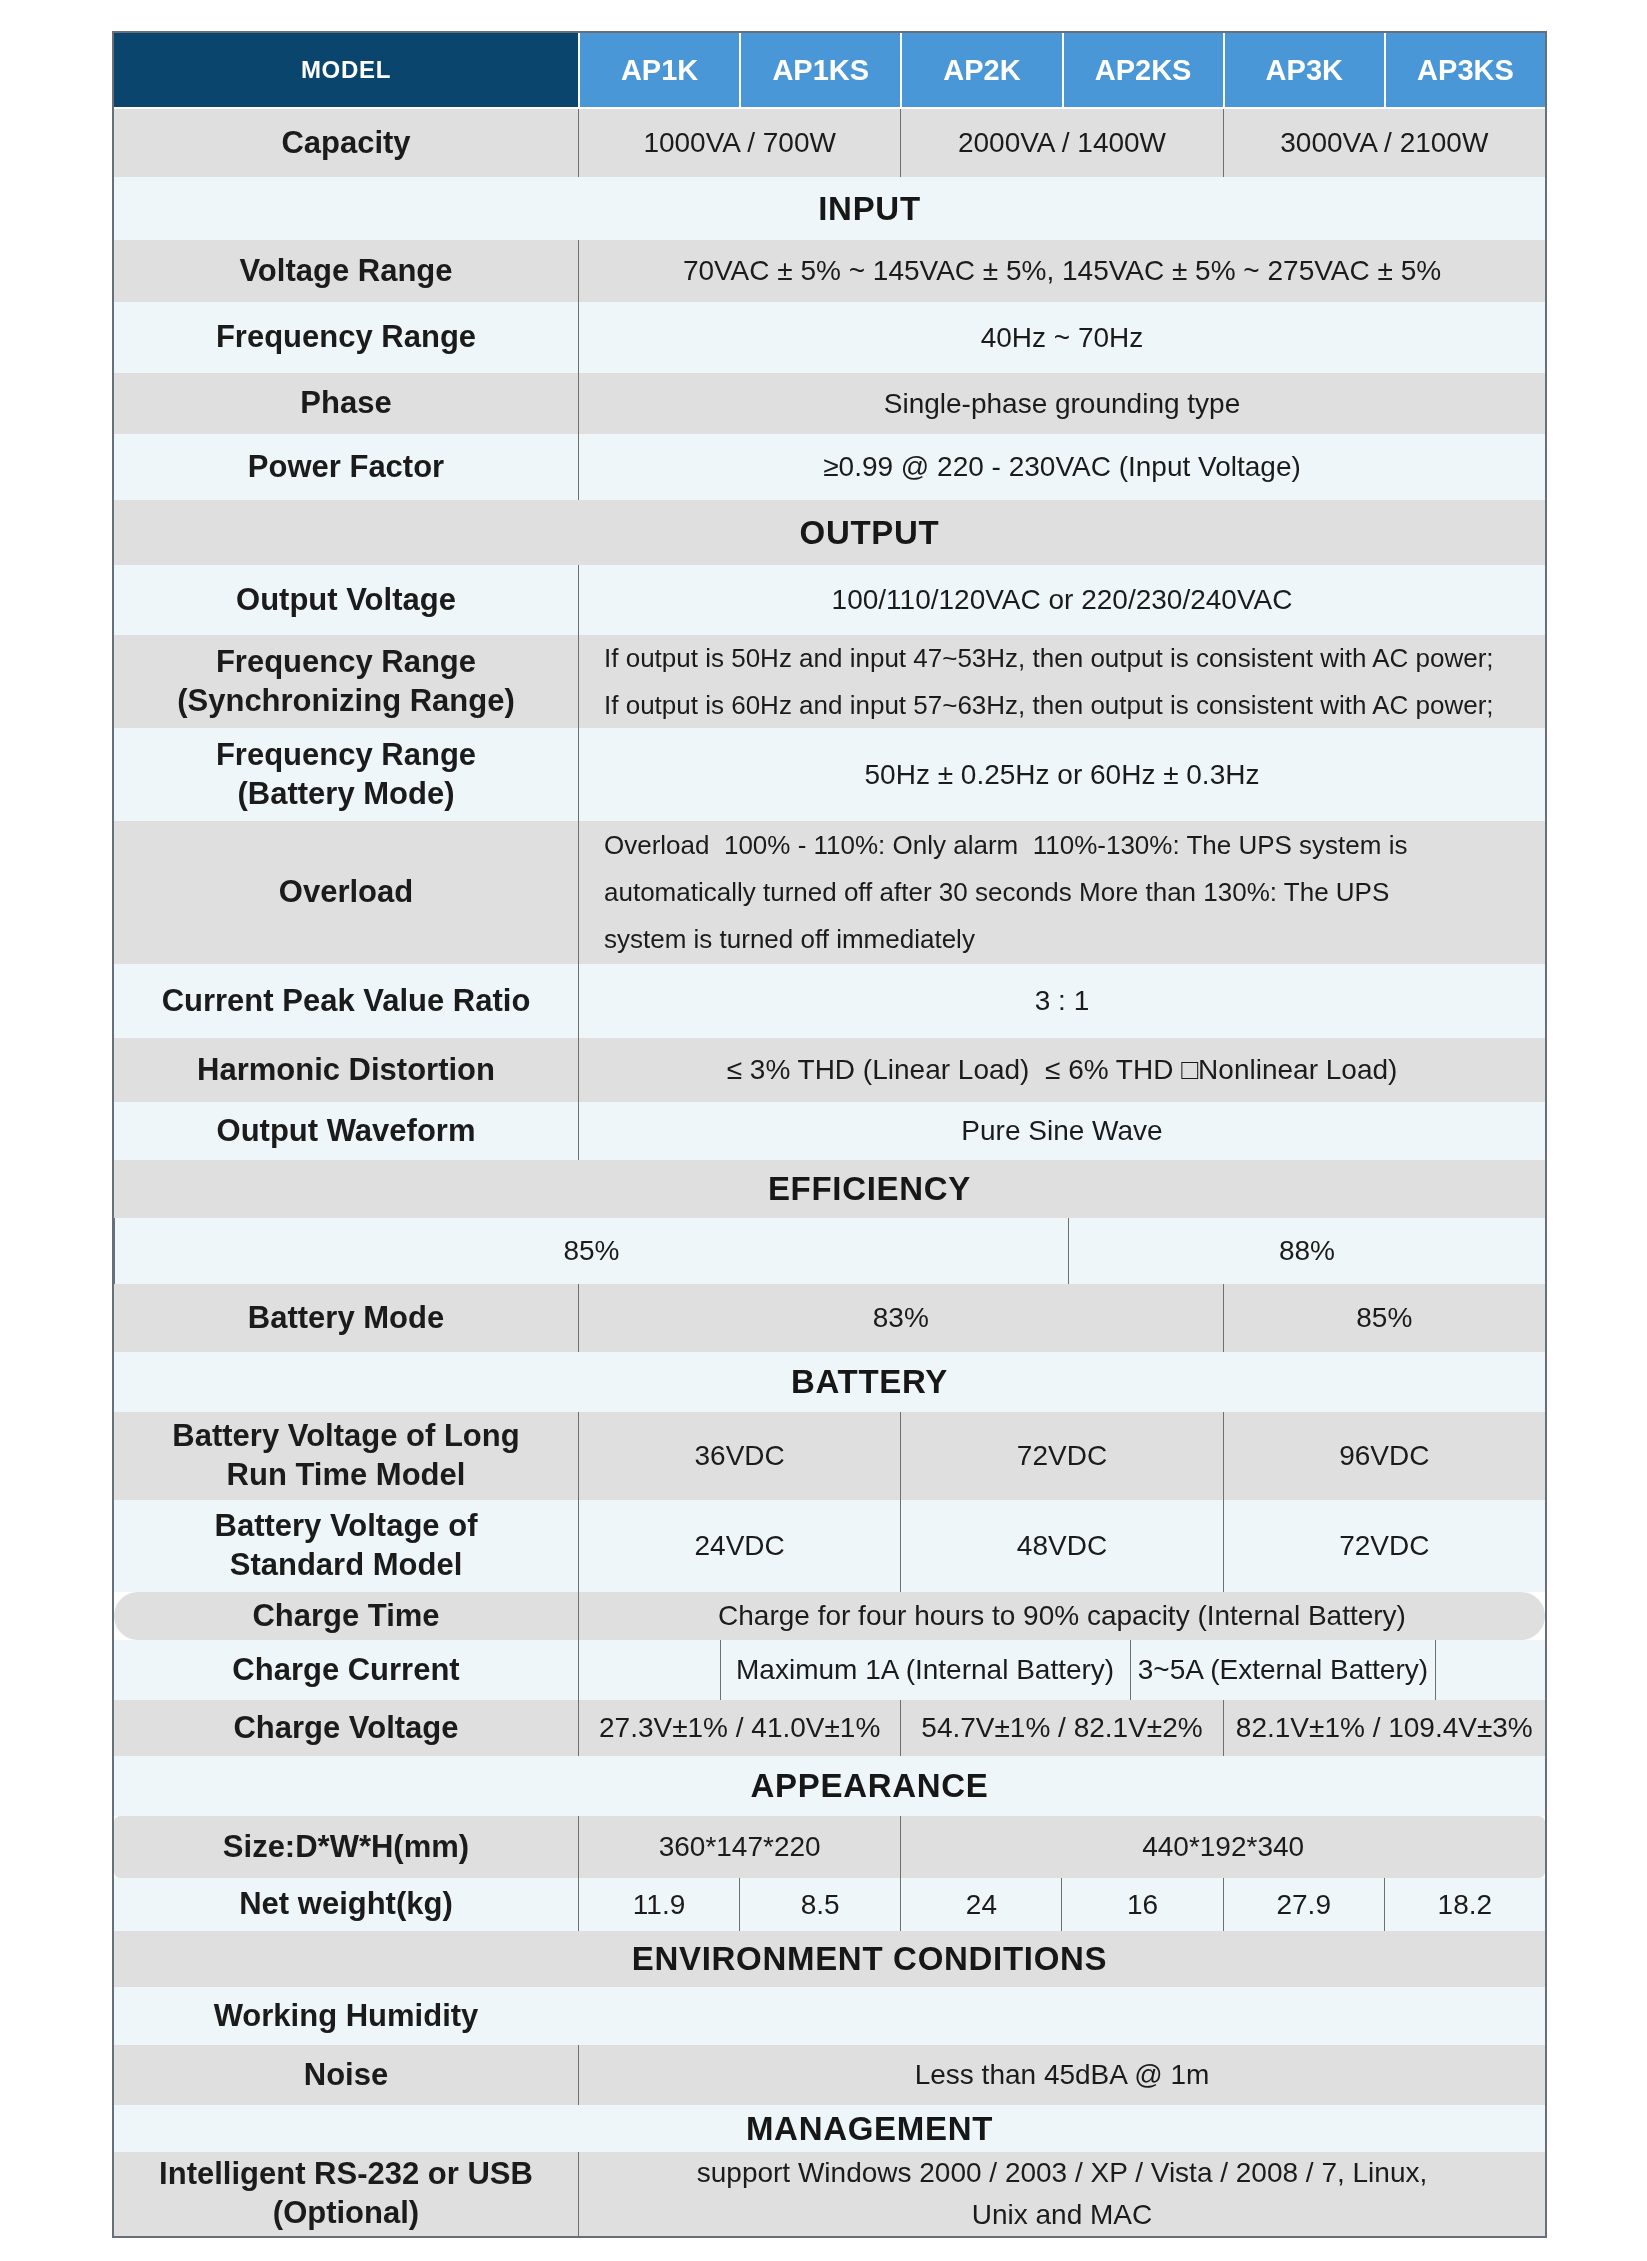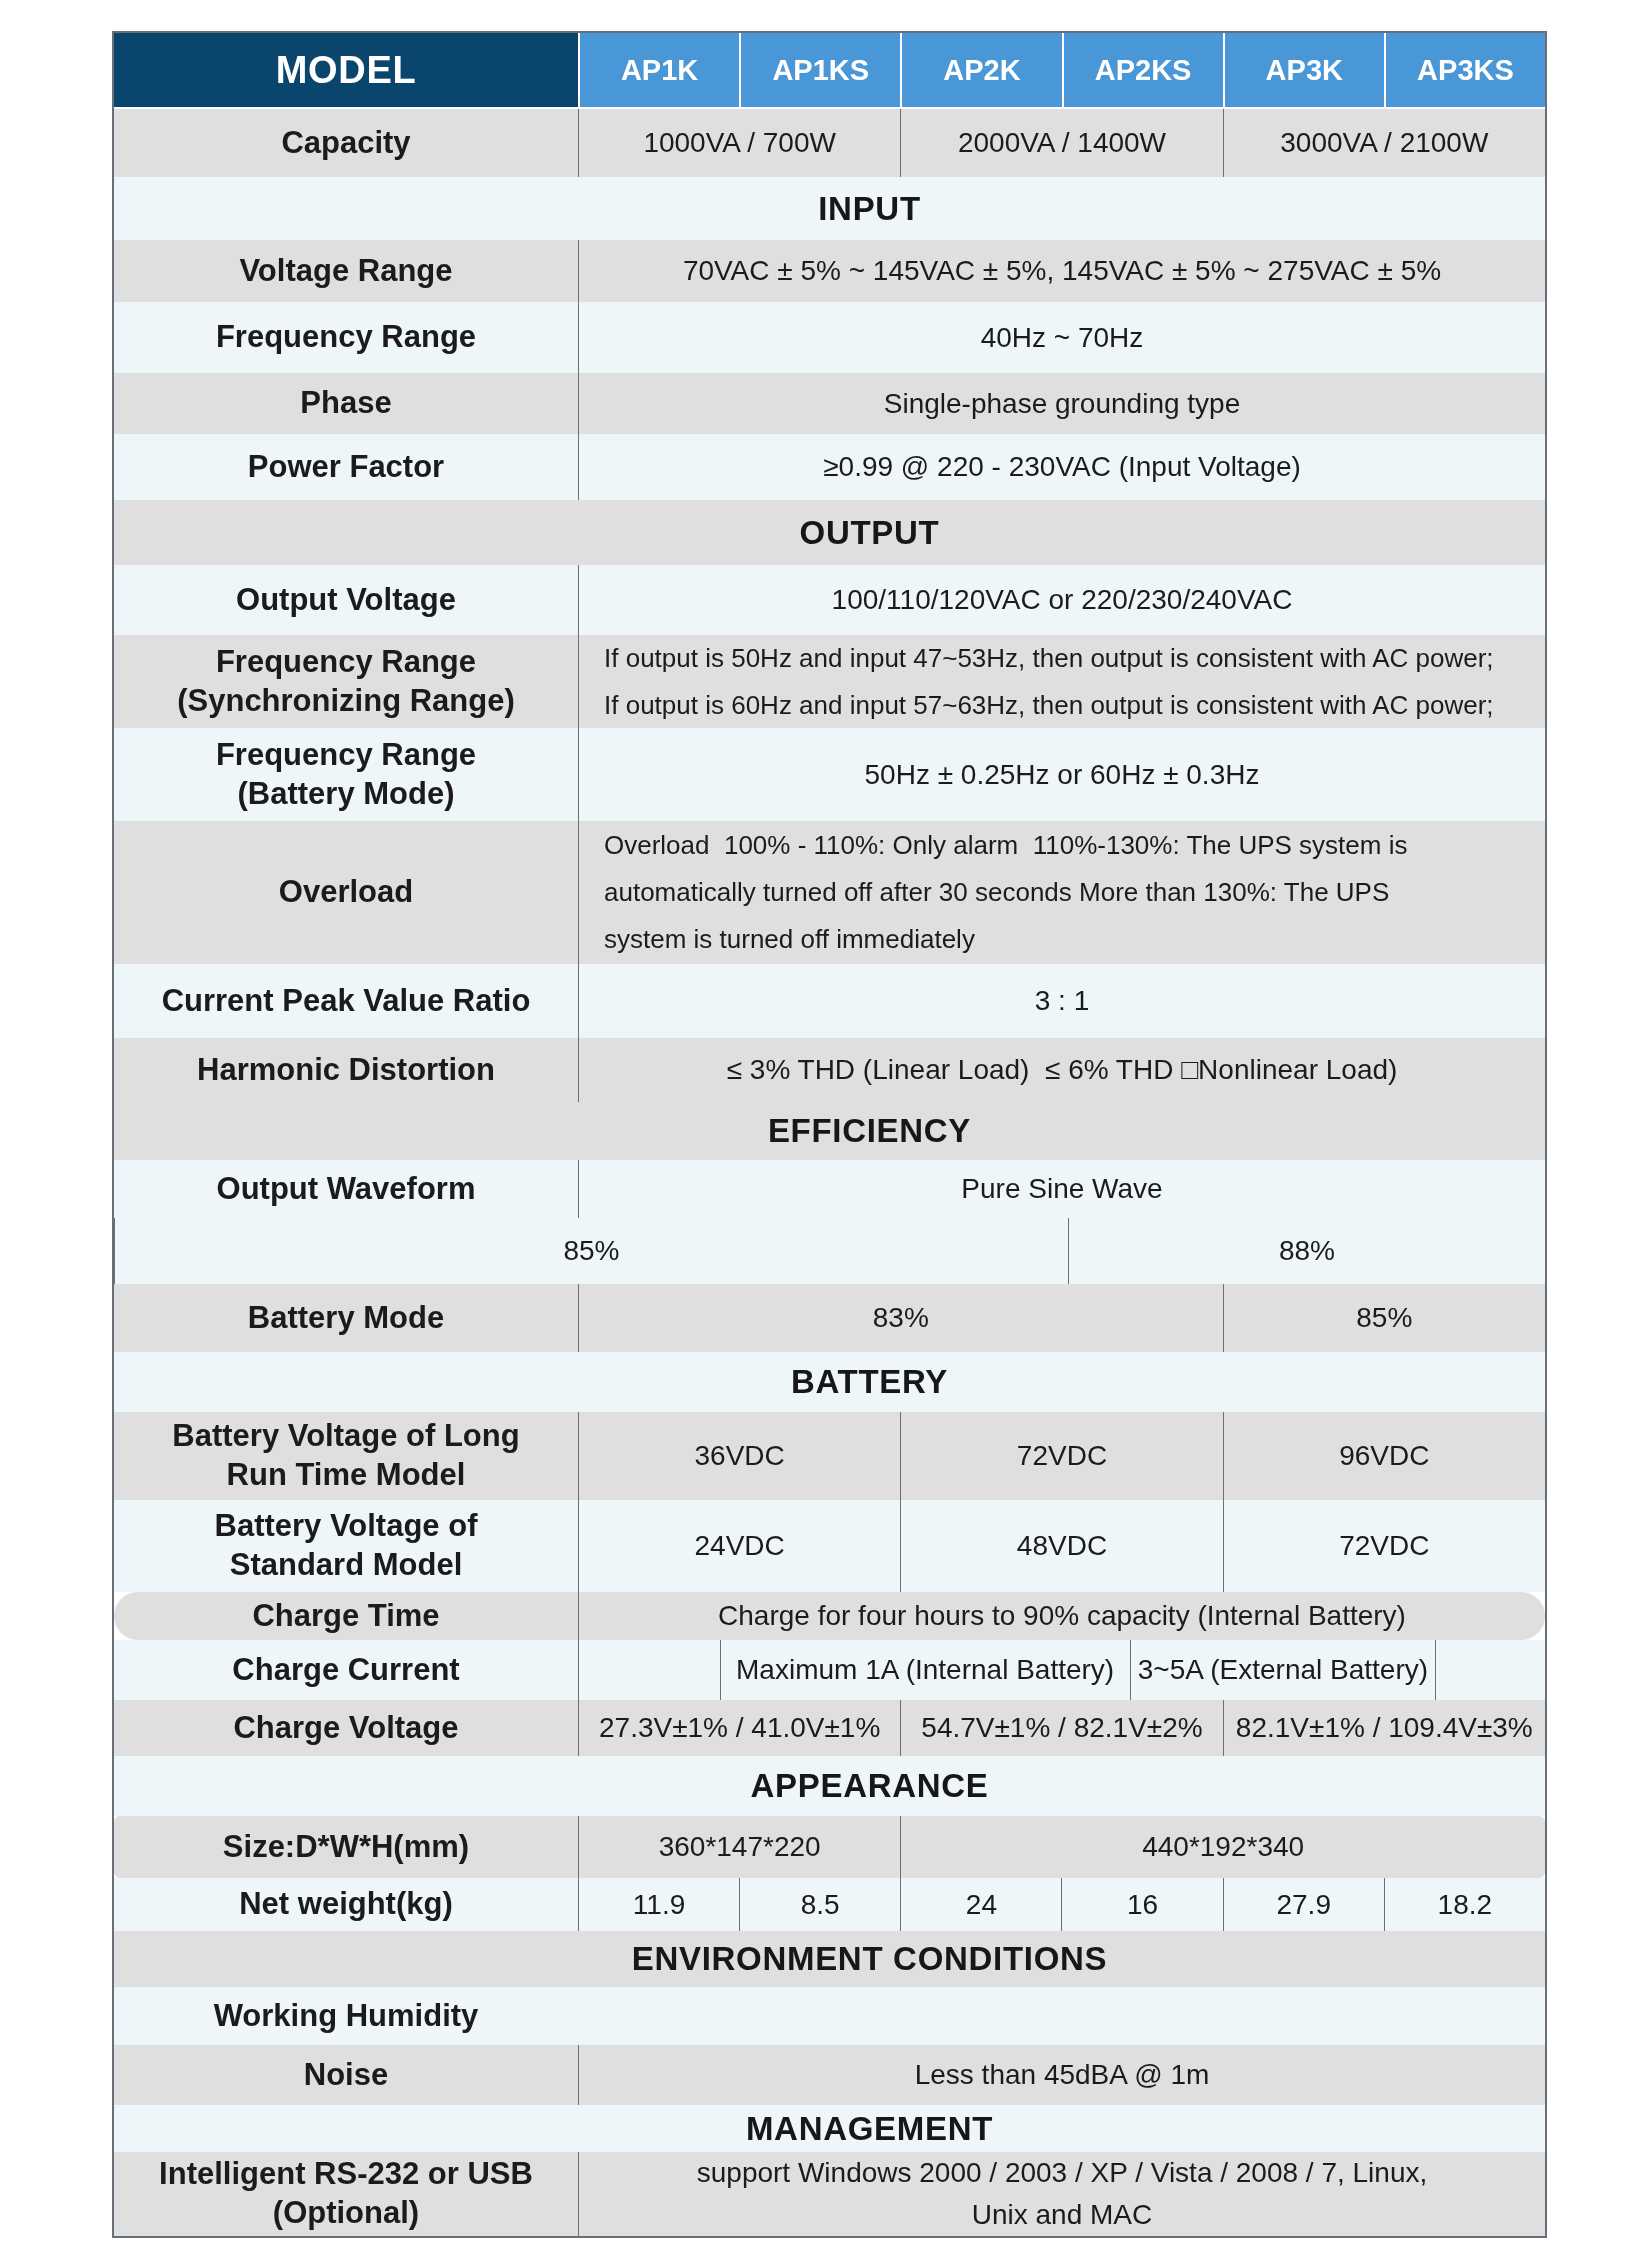--- a/index.html
+++ b/index.html
@@ -33,21 +33,21 @@
   .header-row {
     background: #4997d6;
     border-bottom: 2.7px solid #ffffff;
   }
   .model-cell {
     flex: 0 0 464px;
     width: 464px;
     background: #0a456e;
     color: #ffffff;
     font-weight: bold;
-    font-size: 38px;
+    font-size: 24px;
     display: flex;
     align-items: center;
     justify-content: center;
     letter-spacing: 0.7px;
   }
   .model-col {
     flex: 1 1 0;
     border-left: 2px solid #ffffff;
     color: #ffffff;
     font-weight: bold;
@@ -196,28 +196,28 @@
       <div class="values">
         <div class="cell" style="width: 100%;"><span>3 : 1</span></div>
       </div>
     </div>
     <div class="row gray" style="height: 64px;">
       <div class="label-cell">Harmonic Distortion</div>
       <div class="values">
         <div class="cell" style="width: 100%;"><span>≤ 3% THD (Linear Load)  ≤ 6% THD □Nonlinear Load)</span></div>
       </div>
     </div>
+    <div class="row light" style="height: 58px;">
+      <div class="label-cell">Output Waveform</div>
+      <div class="values">
+        <div class="cell" style="width: 100%;"><span>Pure Sine Wave</span></div>
+      </div>
+    </div>
     <div class="row gray section-row" style="height: 58px;">
       <div class="section-title">EFFICIENCY</div>
-    </div>
-    <div class="row light" style="height: 58px;">
-      <div class="label-cell">Output Waveform</div>
-      <div class="values">
-        <div class="cell" style="width: 100%;"><span>Pure Sine Wave</span></div>
-      </div>
     </div>
     <div class="row light" style="height: 66px;">
       <div class="values">
         <div class="cell" style="width: 66.6667%;"><span>85%</span></div>
         <div class="cell" style="width: 33.3333%;"><span>88%</span></div>
       </div>
     </div>
     <div class="row gray" style="height: 68px;">
       <div class="label-cell">Battery Mode</div>
       <div class="values">

